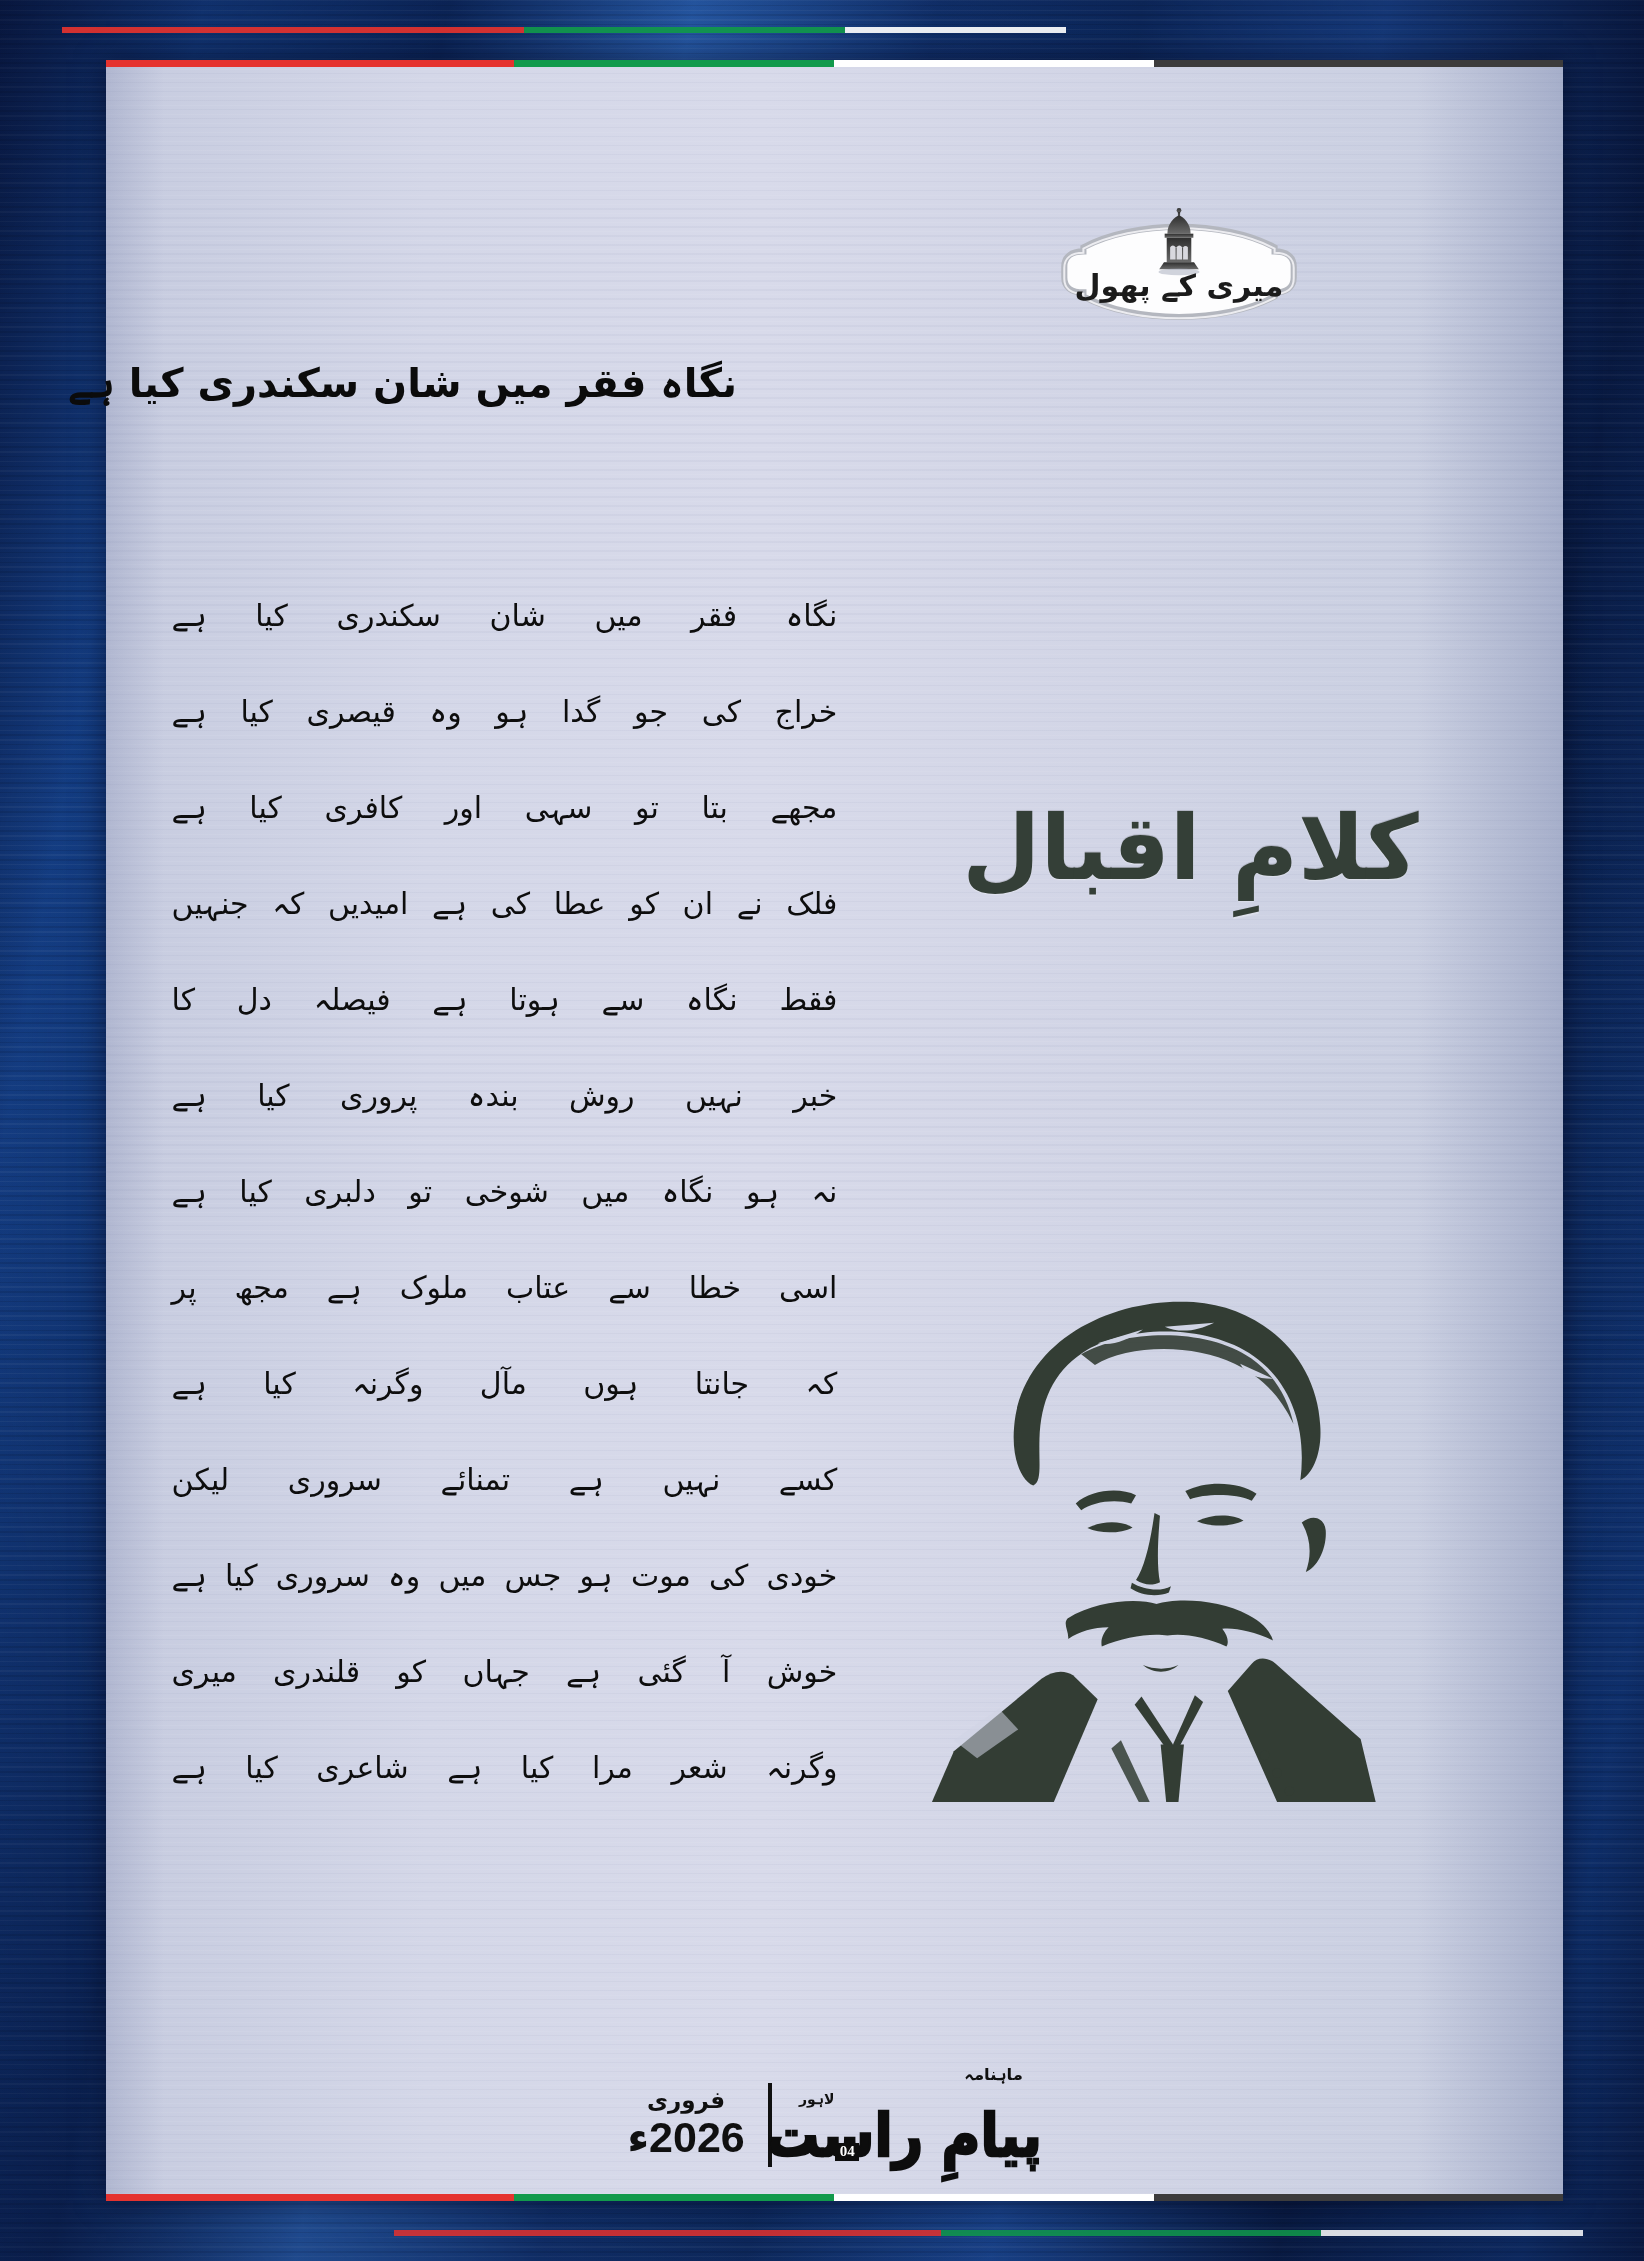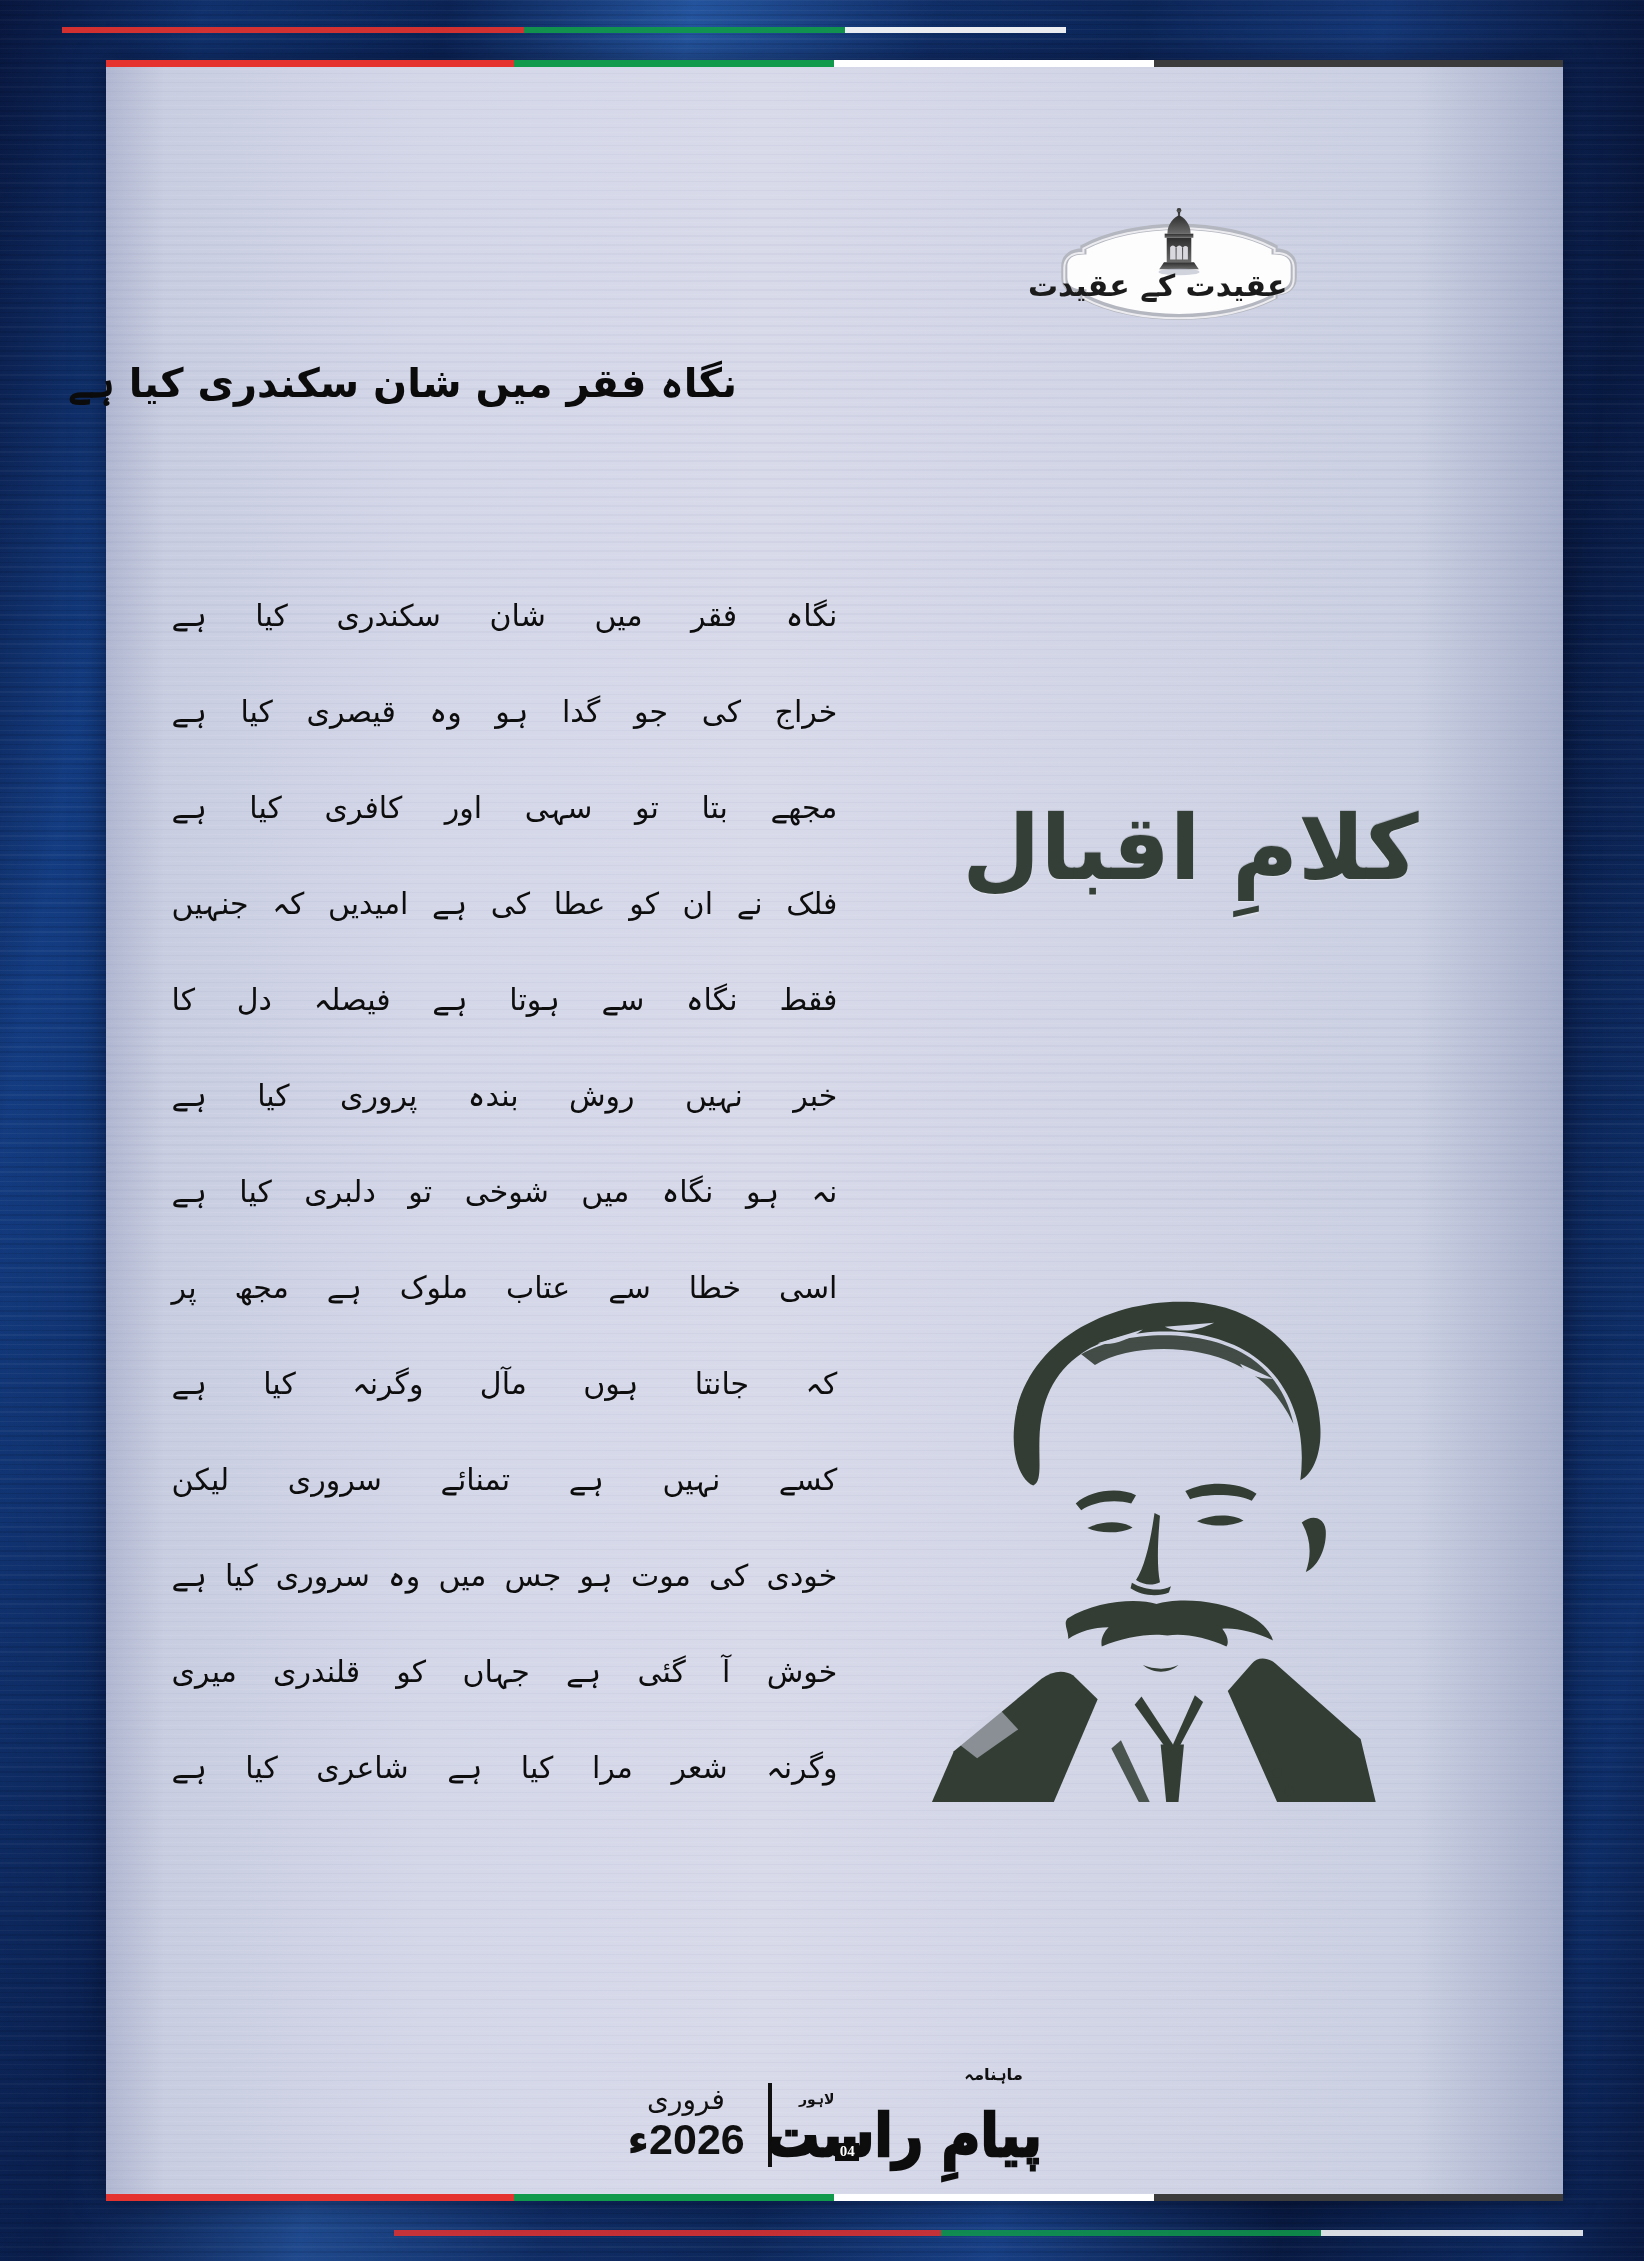--- a/index.html
+++ b/index.html
@@ -74,21 +74,21 @@
     text-shadow:0 1.4px 1.4px rgba(255,255,255,.35), 0 -0.7px 0.7px rgba(0,0,0,.15);
   }
 
   .portrait{position:absolute;left:812px;top:1201px;width:473px;height:541px;}
 
   .footer{
     position:absolute;left:0;right:0;top:2013px;height:103px;
     display:flex;align-items:center;justify-content:center;gap:23px;
   }
   .issue-date{text-align:center;direction:rtl;color:#101010;line-height:1.1;}
-  .issue-month{font-size:28px;font-weight:normal;}
+  .issue-month{font-size:23px;font-weight:bold;}
   .issue-year{font-size:43px;font-weight:bold;font-family:"Liberation Sans","DejaVu Sans",sans-serif;letter-spacing:0.7px;}
   .footer-divider{width:4.1px;height:84px;background:#101010;}
   .magazine-logo{position:relative;width:247px;height:103px;}
   .logo-wordmark{
     position:absolute;right:0;bottom:6.9px;direction:rtl;white-space:nowrap;
     font-size:53px;font-weight:bold;color:var(--logo-black,#0d0d0d);
     transform:scaleY(1.12);transform-origin:bottom;
     -webkit-text-stroke:2.1px var(--logo-black,#0d0d0d);
   }
   .logo-monthly{position:absolute;right:19px;top:-8.2px;font-size:16.4px;font-weight:bold;color:#101010;direction:rtl;}
@@ -139,21 +139,21 @@
         <path d="M171,42 C171,27 181,18 188,15 C195,18 205,27 205,42 Z" fill="url(#shrineg)"></path>
         <rect x="167" y="42" width="42" height="6" fill="url(#shrineg)"></rect>
         <rect x="170" y="48" width="36" height="36" fill="url(#shrineg)"></rect>
         <path d="M175,80 v-18 a5,7 0 0 1 8,0 v18 z" fill="#d8d8de"></path>
         <path d="M184.5,80 v-18 a5,7 0 0 1 8,0 v18 z" fill="#d8d8de"></path>
         <path d="M194,80 v-18 a5,7 0 0 1 7,0 v18 z" fill="#d8d8de"></path>
         <path d="M166,84 h44 l7,10 h-58 z" fill="url(#shrineg)"></path>
         <ellipse cx="188" cy="98" rx="30" ry="5" fill="#9aa0b4" opacity="0.45"></ellipse>
       </g>
     </svg>
-    <div class="badge-title">عقیدت کے عقیدت</div>
+    <div class="badge-title">میری کے پھول</div>
   </div>
 
   <div class="poem-title">نگاہ فقر میں شان سکندری کیا ہے</div>
 
   <div class="poem">
     <span class="poem-line">نگاہ فقر میں شان سکندری کیا ہے</span>
     <span class="poem-line">خراج کی جو گدا ہو وہ قیصری کیا ہے</span>
     <span class="poem-line">مجھے بتا تو سہی اور کافری کیا ہے</span>
     <span class="poem-line">فلک نے ان کو عطا کی ہے امیدیں کہ جنہیں</span>
     <span class="poem-line">فقط نگاہ سے ہوتا ہے فیصلہ دل کا</span>

